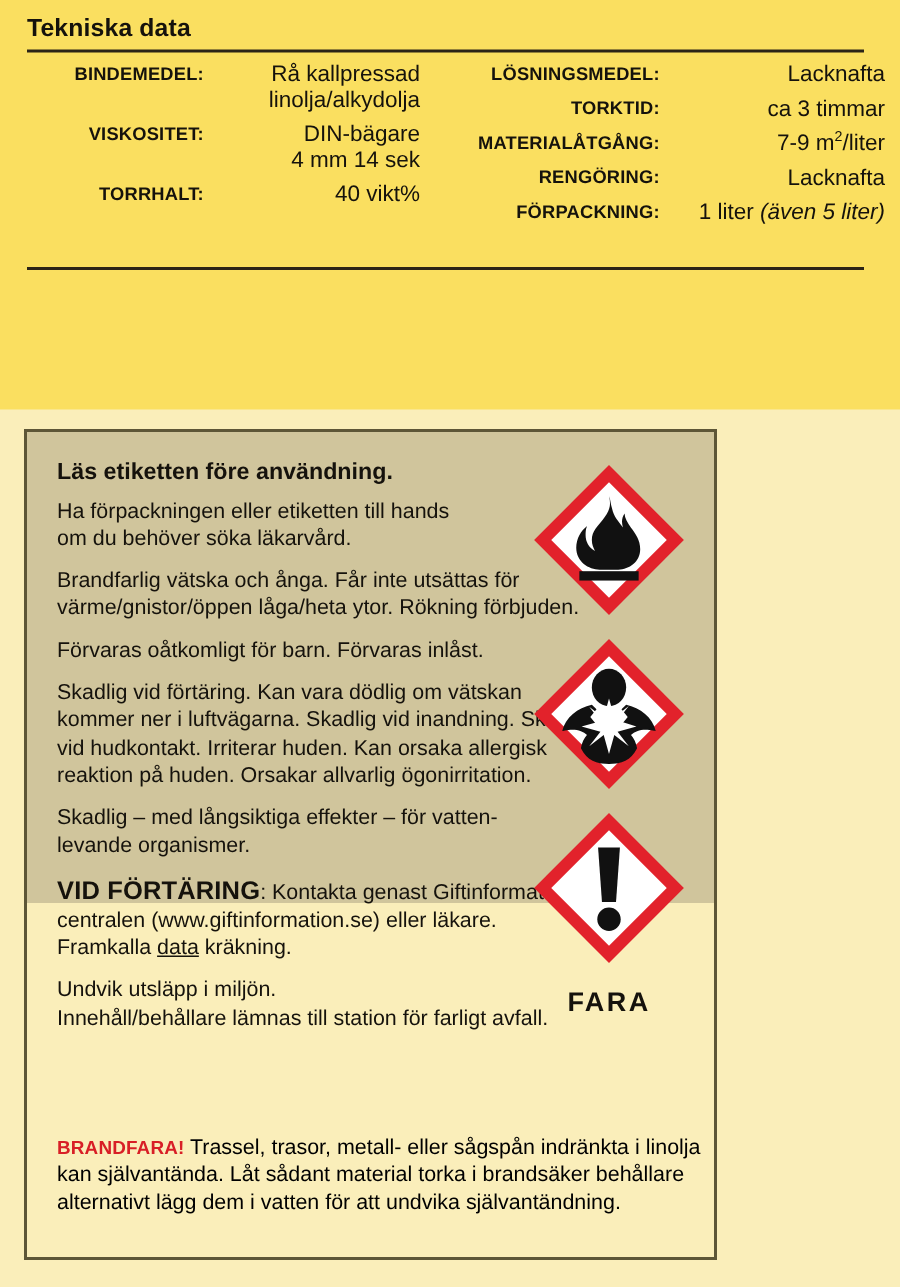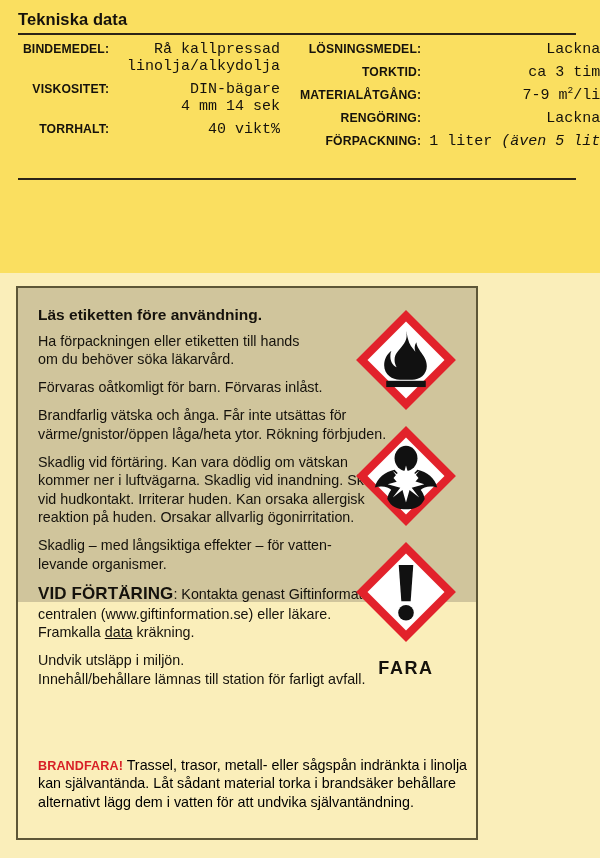--- a/index.html
+++ b/index.html
@@ -58,21 +58,20 @@
     font-size: 12.2px;
     font-weight: bold;
     letter-spacing: 0.15px;
     white-space: nowrap;
     padding-right: 10px !important;
     padding-top: 1.5px !important;
   }
   .spec-value {
     font-size: 15px;
     white-space: pre-line;
-    font-family: Liberation Mono, monospace;
   }
   #spec-left  { left: 18px;  top: 41px; width: 262px; }
   #spec-right { left: 300px; top: 41px; width: 290px; }
   #spec-right .spec-label { padding-right: 8px !important; }
   .nowrap-val { white-space: nowrap; }
   .ital { font-style: italic; }
   sup.m2 { font-size: 9.5px; vertical-align: super; line-height: 0; }
 
   #content-rule {
     position: absolute;
@@ -233,23 +232,23 @@
 </div>
 
 <div id="warn-panel">
 
   <div id="warn-text">
 
     <p id="warn-heading">Läs etiketten före användning.</p>
 
     <p class="warn-para">Ha förpackningen eller etiketten till hands
 om du behöver söka läkarvård.</p>
-    <p class="warn-para">Förvaras oåtkomligt för barn. Förvaras inlåst.</p>
     <p class="warn-para">Brandfarlig vätska och ånga. Får inte utsättas för
 värme/gnistor/öppen låga/heta ytor. Rökning förbjuden.</p>
+    <p class="warn-para">Förvaras oåtkomligt för barn. Förvaras inlåst.</p>
     <p class="warn-para">Skadlig vid förtäring. Kan vara dödlig om vätskan
 kommer ner i luftvägarna. Skadlig vid inandning. Skadlig
 vid hudkontakt. Irriterar huden. Kan orsaka allergisk
 reaktion på huden. Orsakar allvarlig ögonirritation.</p>
     <p class="warn-para">Skadlig – med långsiktiga effekter – för vatten-
 levande organismer.</p>
 
     <p class="warn-para"><span class="strong-lead">VID FÖRTÄRING</span><span>: Kontakta genast Giftinformations-
 centralen (www.giftinformation.se) eller läkare.
 Framkalla </span><span class="u">data</span><span> kräkning.</span></p>

